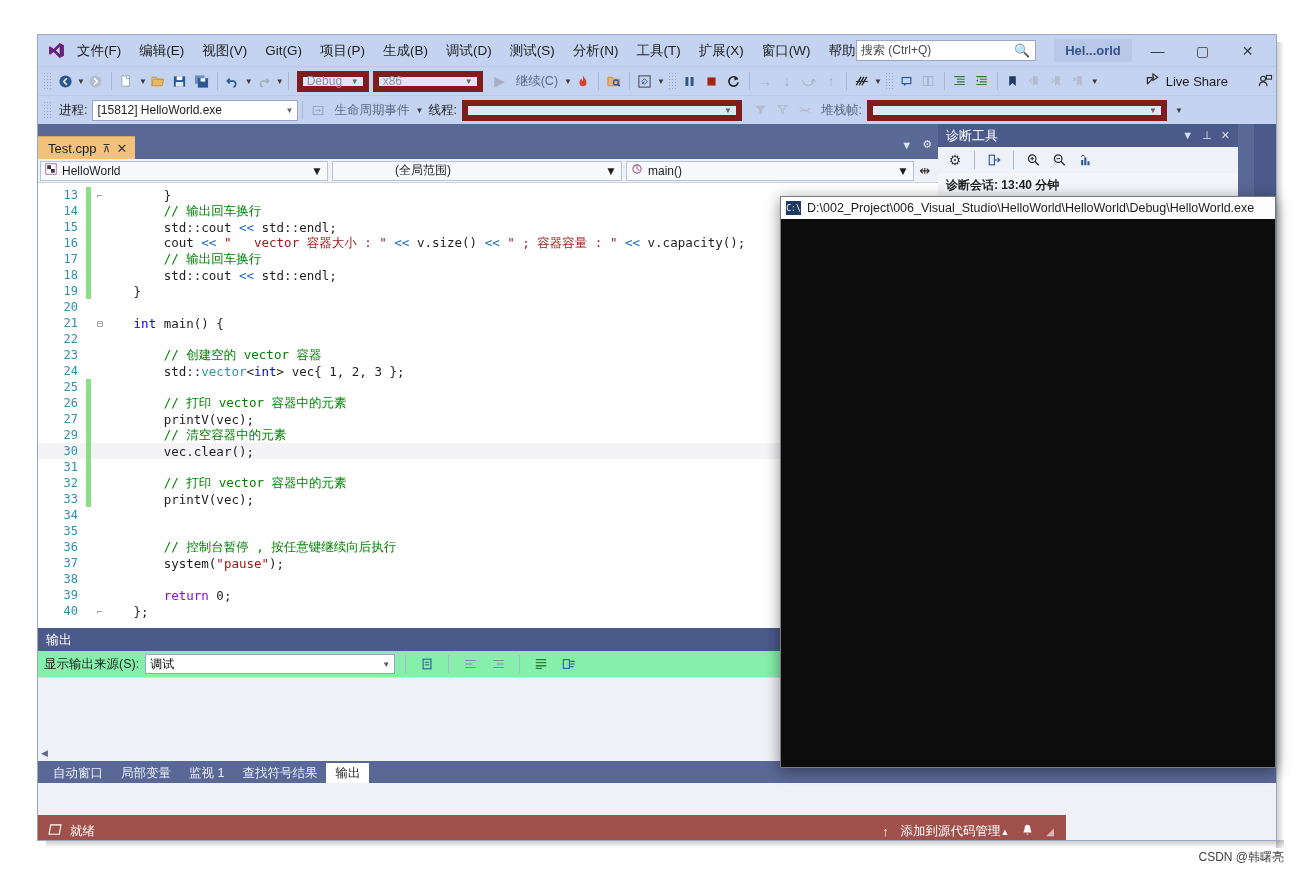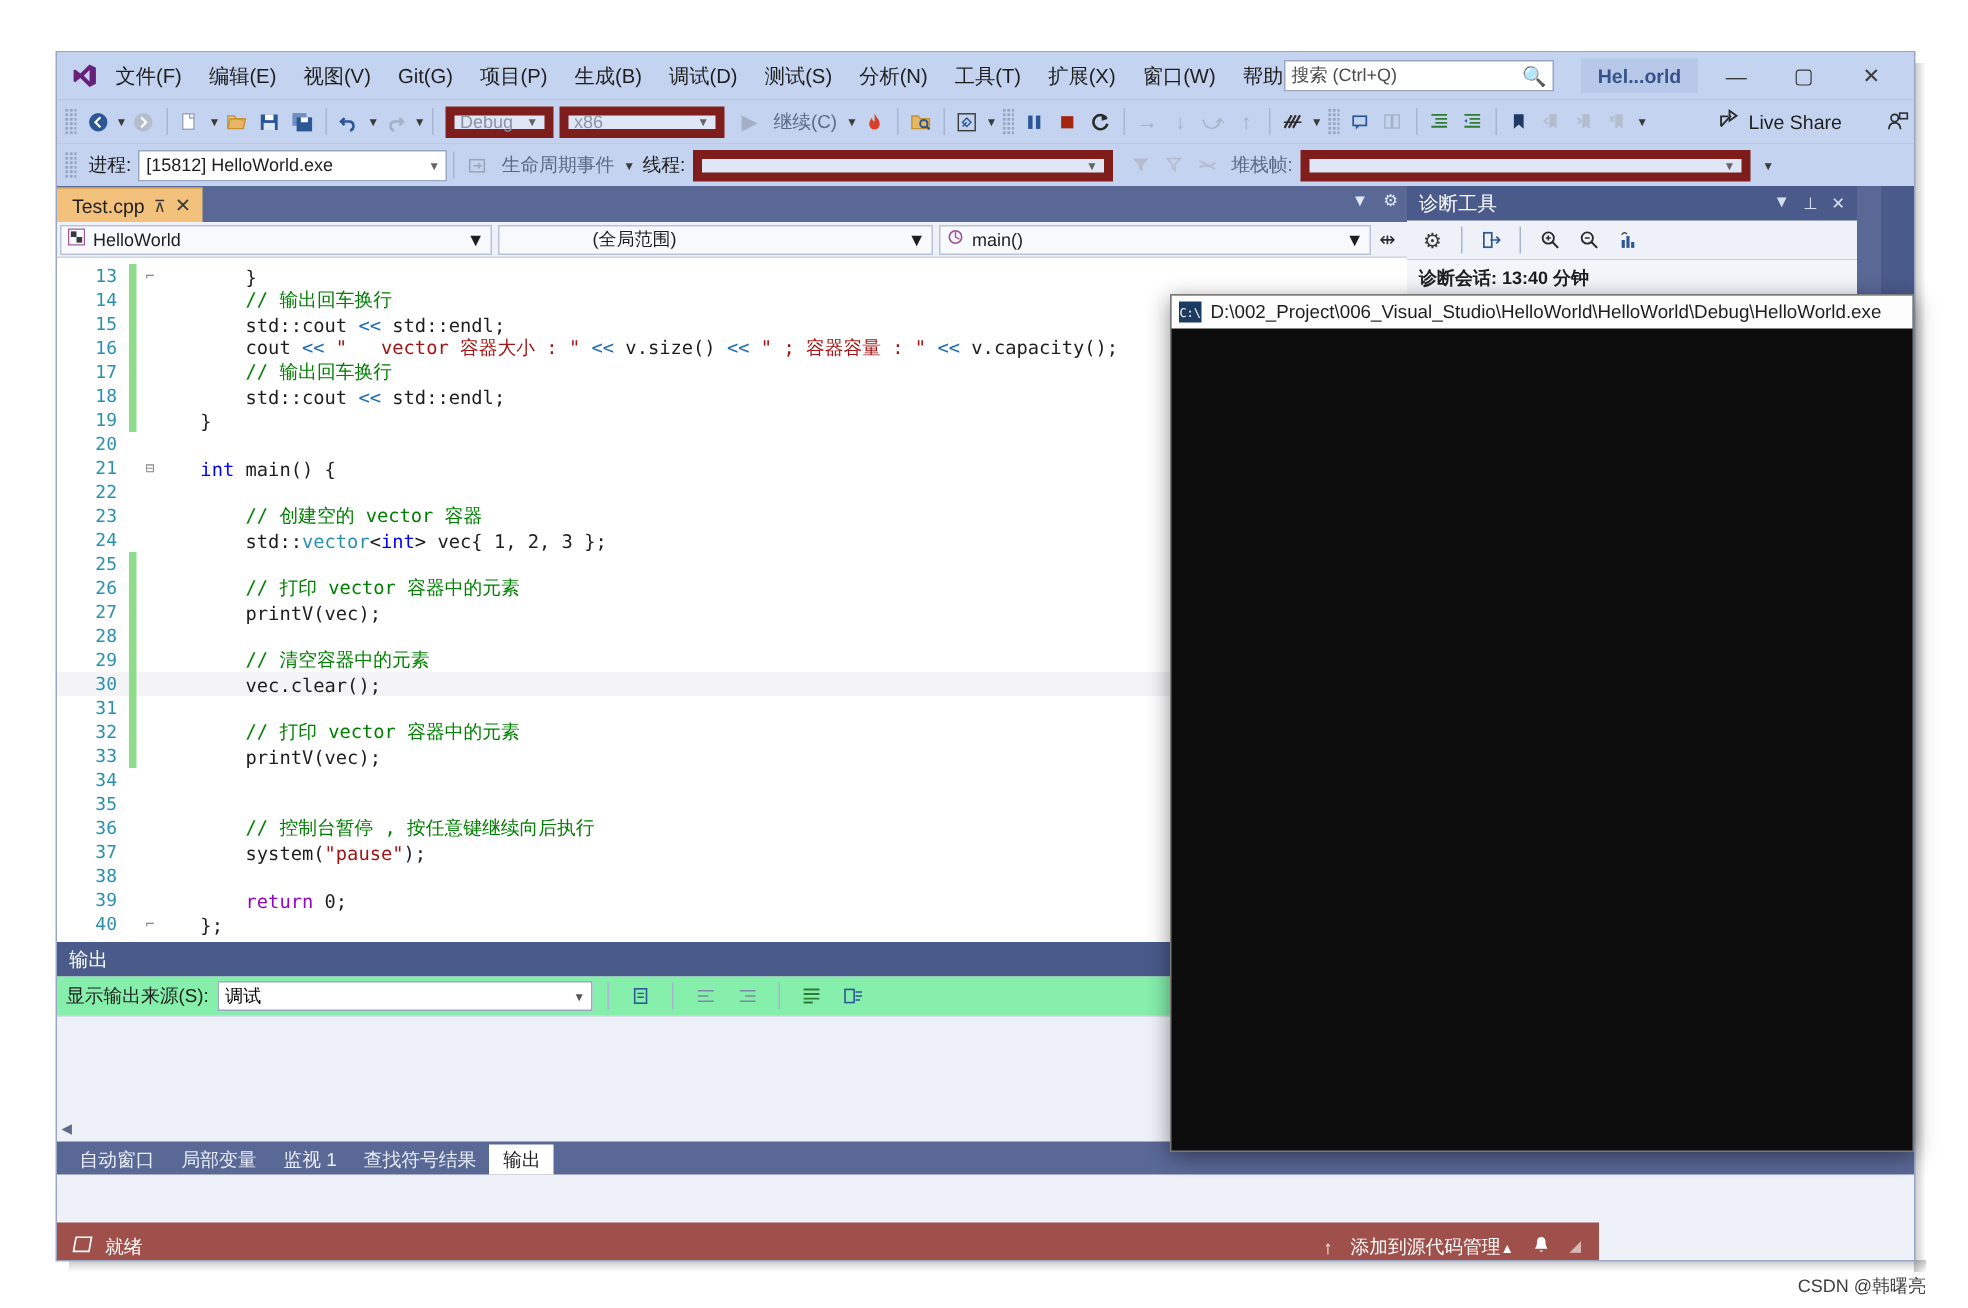--- a/index.html
+++ b/index.html
@@ -64,21 +64,21 @@
   }
   .combo.white { background:#fff; color:#1e1e1e; border:1px solid #9aa7c4; }
   .combo .cv { overflow:hidden; white-space:nowrap; }
   .combo .cc { font-size: 8px; color:#666; margin-left:6px; }
   .tlabel { font-size: 12.5px; color:#1e1e1e; padding: 0 5px; white-space: nowrap; }
   .tlabel.dim { color:#5c6a86; }
   .live-share { display:flex; align-items:center; gap:5px; font-size: 13px; color:#1e1e1e; }
   .bodywrap { position:relative; height: 567px; background:#5a6896; }
 
   
-  .editor-pane { position:absolute; left:0; top:1px; width: 900px; height: 567px; }
+  .editor-pane { position:absolute; left:0; top:12px; width: 900px; height: 567px; }
   .tabstrip { height: 23px; background:#5a6896; display:flex; align-items:flex-end; position:relative; }
   .tab {
     height: 23px; background:#f2c27c; display:flex; align-items:center; gap:6px;
     padding: 0 8px 0 10px; font-size: 13px; color:#1e1e1e; border-top: 1px solid #d9a85f;
   }
   .tab .pin { font-size: 11px; color:#3a3a3a; }
   .tab .x   { font-size: 13px; color:#3a3a3a; }
   .tabstrip-right { position:absolute; right: 6px; top: 2px; display:flex; align-items:center; gap:10px; color:#dfe6f5; font-size: 11px;}
   .navbar { height: 24px; background:#eef1f8; display:flex; align-items:center; border-bottom:1px solid #ccd3e3; }
   .navcombo {
@@ -526,21 +526,20 @@
               <div class="cline"><span class="lno">18</span><span class="chg green"></span><span class="gutter2"></span><span class="ctext"><span class="pln">       std::cout </span><span class="op">&lt;&lt;</span><span class="pln"> std::endl;</span></span></div>
               <div class="cline"><span class="lno">19</span><span class="chg green"></span><span class="gutter2"></span><span class="ctext"><span class="pln">   }</span></span></div>
               <div class="cline"><span class="lno">20</span><span class="chg none"></span><span class="gutter2"></span><span class="ctext"></span></div>
               <div class="cline"><span class="lno">21</span><span class="chg none"></span><span class="gutter2">⊟</span><span class="ctext"><span class="pln">   </span><span class="kw">int</span><span class="pln"> main() {</span></span></div>
               <div class="cline"><span class="lno">22</span><span class="chg none"></span><span class="gutter2"></span><span class="ctext"></span></div>
               <div class="cline"><span class="lno">23</span><span class="chg none"></span><span class="gutter2"></span><span class="ctext"><span class="cmt">       // 创建空的 vector 容器</span></span></div>
               <div class="cline"><span class="lno">24</span><span class="chg none"></span><span class="gutter2"></span><span class="ctext"><span class="pln">       std::</span><span class="kw2">vector</span><span class="pln">&lt;</span><span class="kw">int</span><span class="pln">&gt; vec{ 1, 2, 3 };</span></span></div>
               <div class="cline"><span class="lno">25</span><span class="chg green"></span><span class="gutter2"></span><span class="ctext"></span></div>
               <div class="cline"><span class="lno">26</span><span class="chg green"></span><span class="gutter2"></span><span class="ctext"><span class="cmt">       // 打印 vector 容器中的元素</span></span></div>
               <div class="cline"><span class="lno">27</span><span class="chg green"></span><span class="gutter2"></span><span class="ctext"><span class="pln">       printV(vec);</span></span></div>
-              <div class="cline"><span class="lno">28</span><span class="chg green"></span><span class="gutter2"></span><span class="ctext"></span></div>
               <div class="cline"><span class="lno">29</span><span class="chg green"></span><span class="gutter2"></span><span class="ctext"><span class="cmt">       // 清空容器中的元素</span></span></div>
               <div class="cline cur-line"><span class="lno">30</span><span class="chg green"></span><span class="gutter2"></span><span class="ctext"><span class="pln">       vec.clear();</span></span></div>
               <div class="cline"><span class="lno">31</span><span class="chg green"></span><span class="gutter2"></span><span class="ctext"></span></div>
               <div class="cline"><span class="lno">32</span><span class="chg green"></span><span class="gutter2"></span><span class="ctext"><span class="cmt">       // 打印 vector 容器中的元素</span></span></div>
               <div class="cline"><span class="lno">33</span><span class="chg green"></span><span class="gutter2"></span><span class="ctext"><span class="pln">       printV(vec);</span></span></div>
               <div class="cline"><span class="lno">34</span><span class="chg none"></span><span class="gutter2"></span><span class="ctext"></span></div>
               <div class="cline"><span class="lno">35</span><span class="chg none"></span><span class="gutter2"></span><span class="ctext"></span></div>
               <div class="cline"><span class="lno">36</span><span class="chg none"></span><span class="gutter2"></span><span class="ctext"><span class="cmt">       // 控制台暂停 , 按任意键继续向后执行</span></span></div>
               <div class="cline"><span class="lno">37</span><span class="chg none"></span><span class="gutter2"></span><span class="ctext"><span class="pln">       system(</span><span class="str">"pause"</span><span class="pln">);</span></span></div>
               <div class="cline"><span class="lno">38</span><span class="chg none"></span><span class="gutter2"></span><span class="ctext"></span></div>

